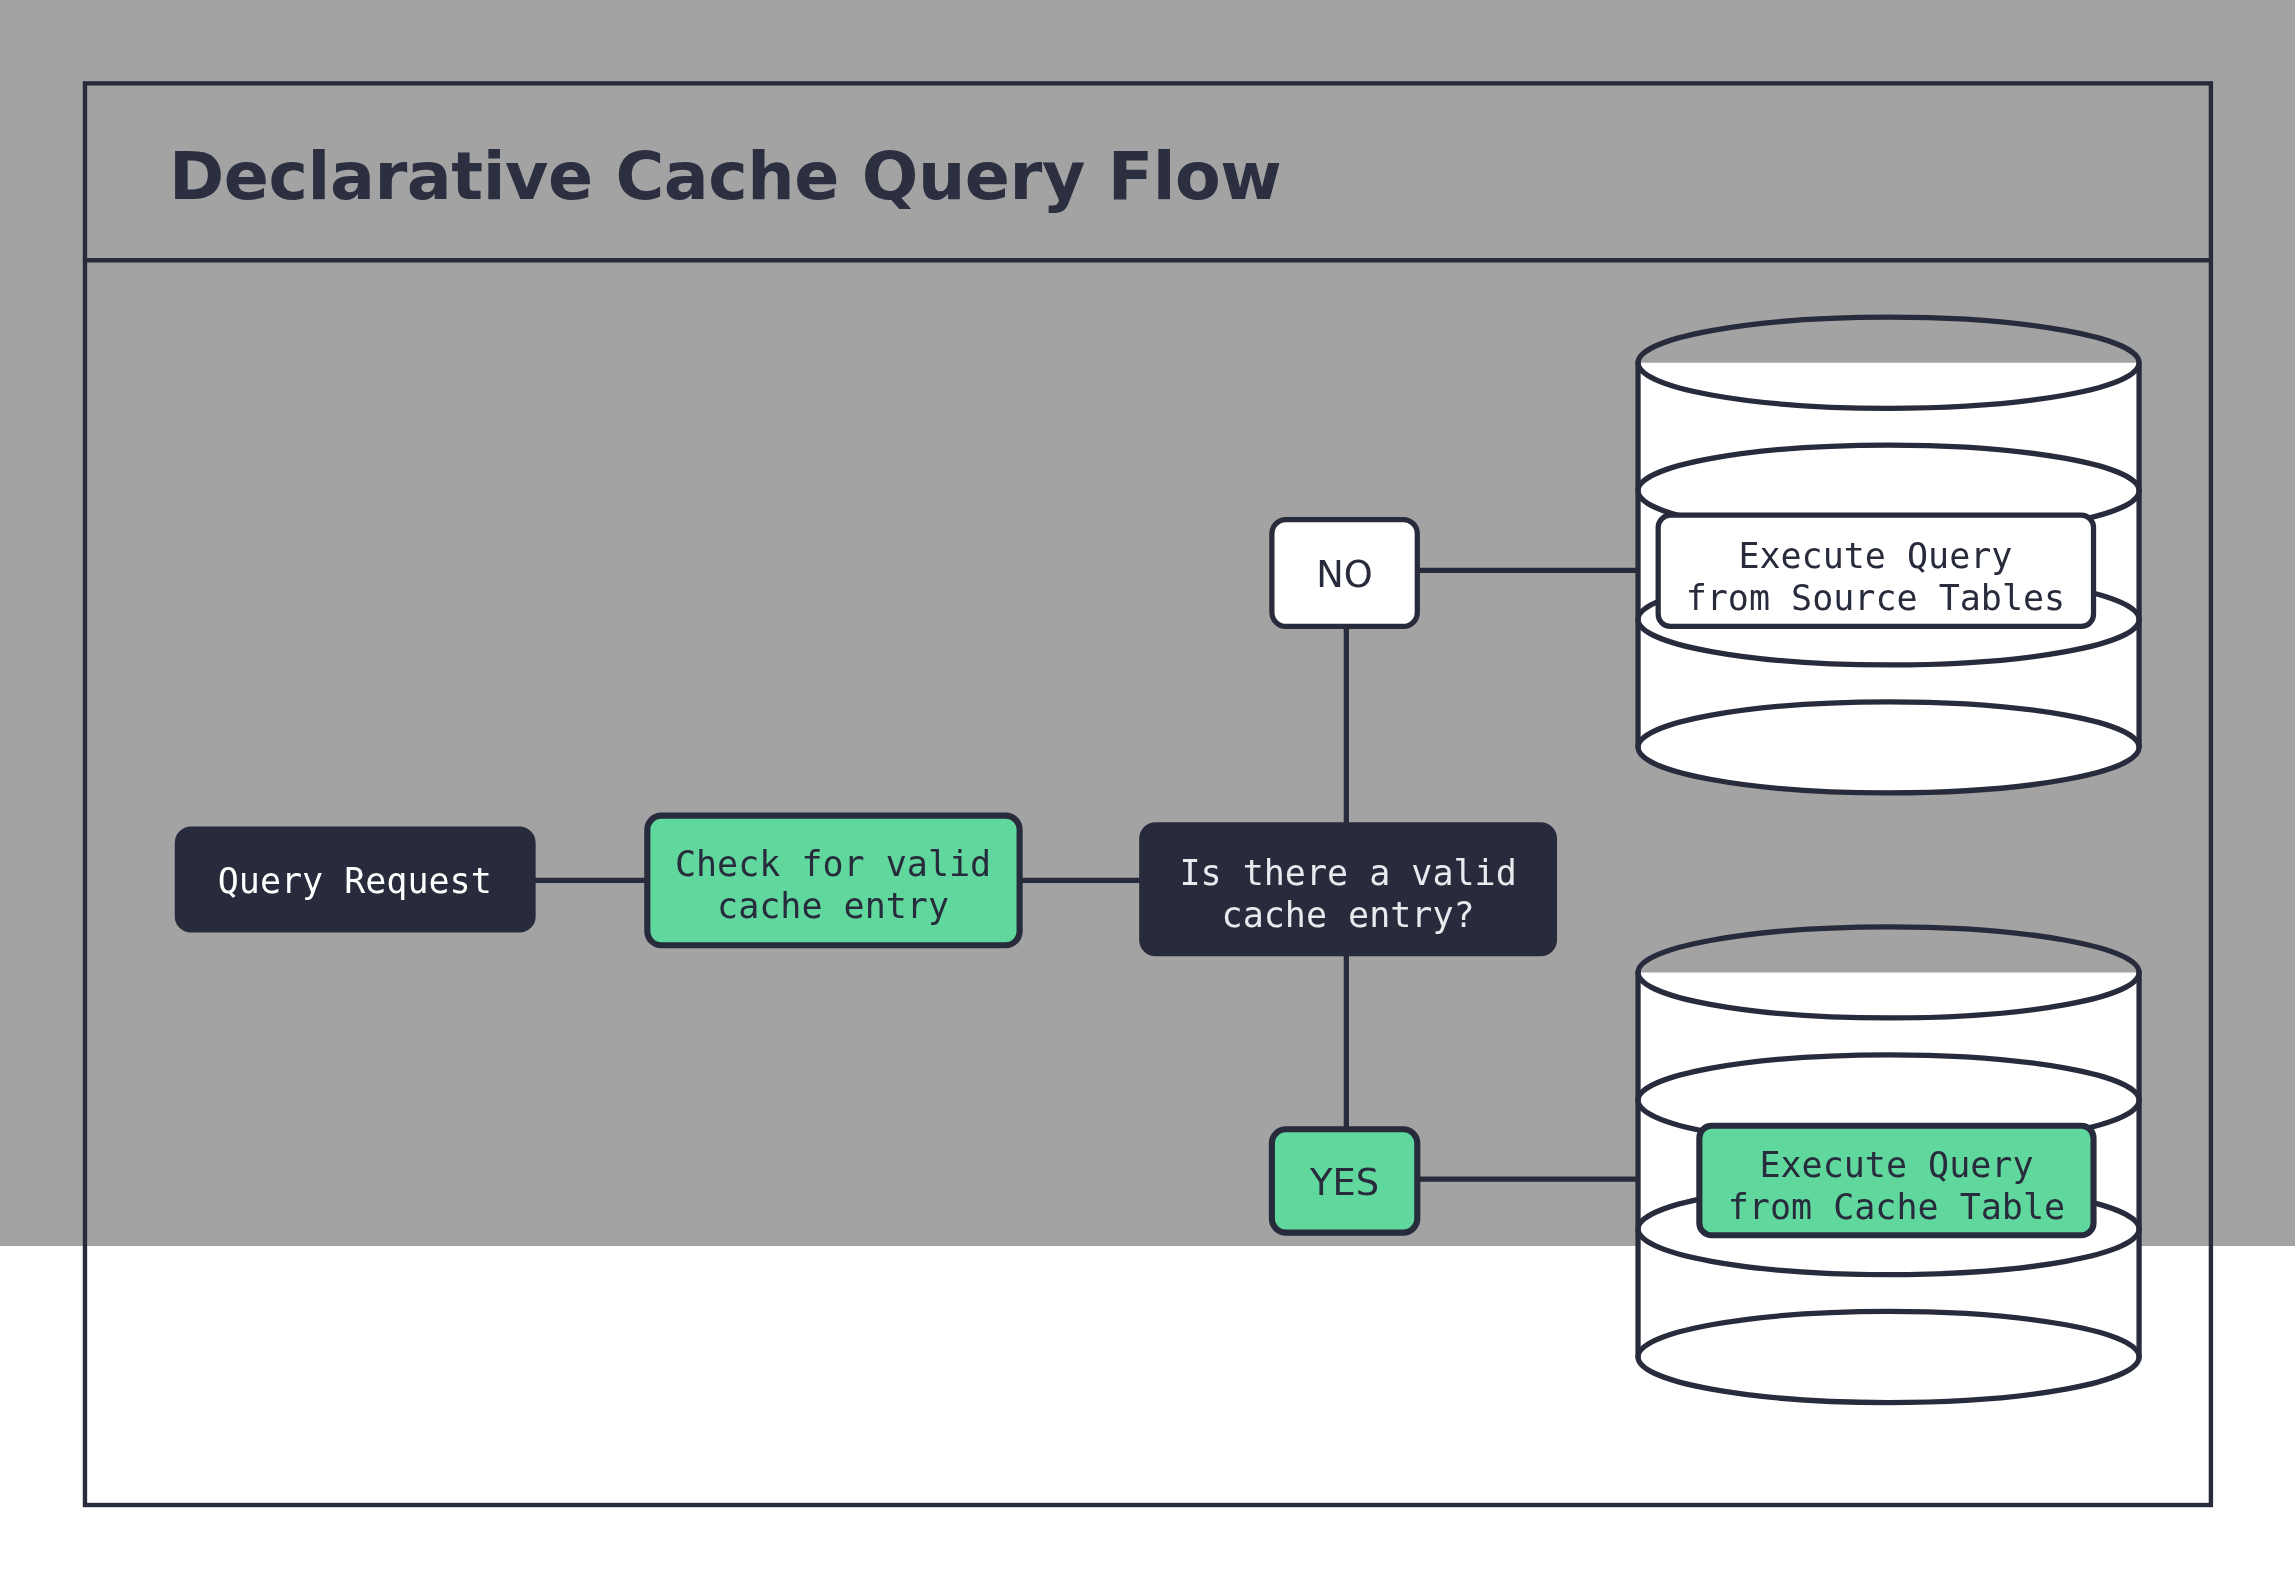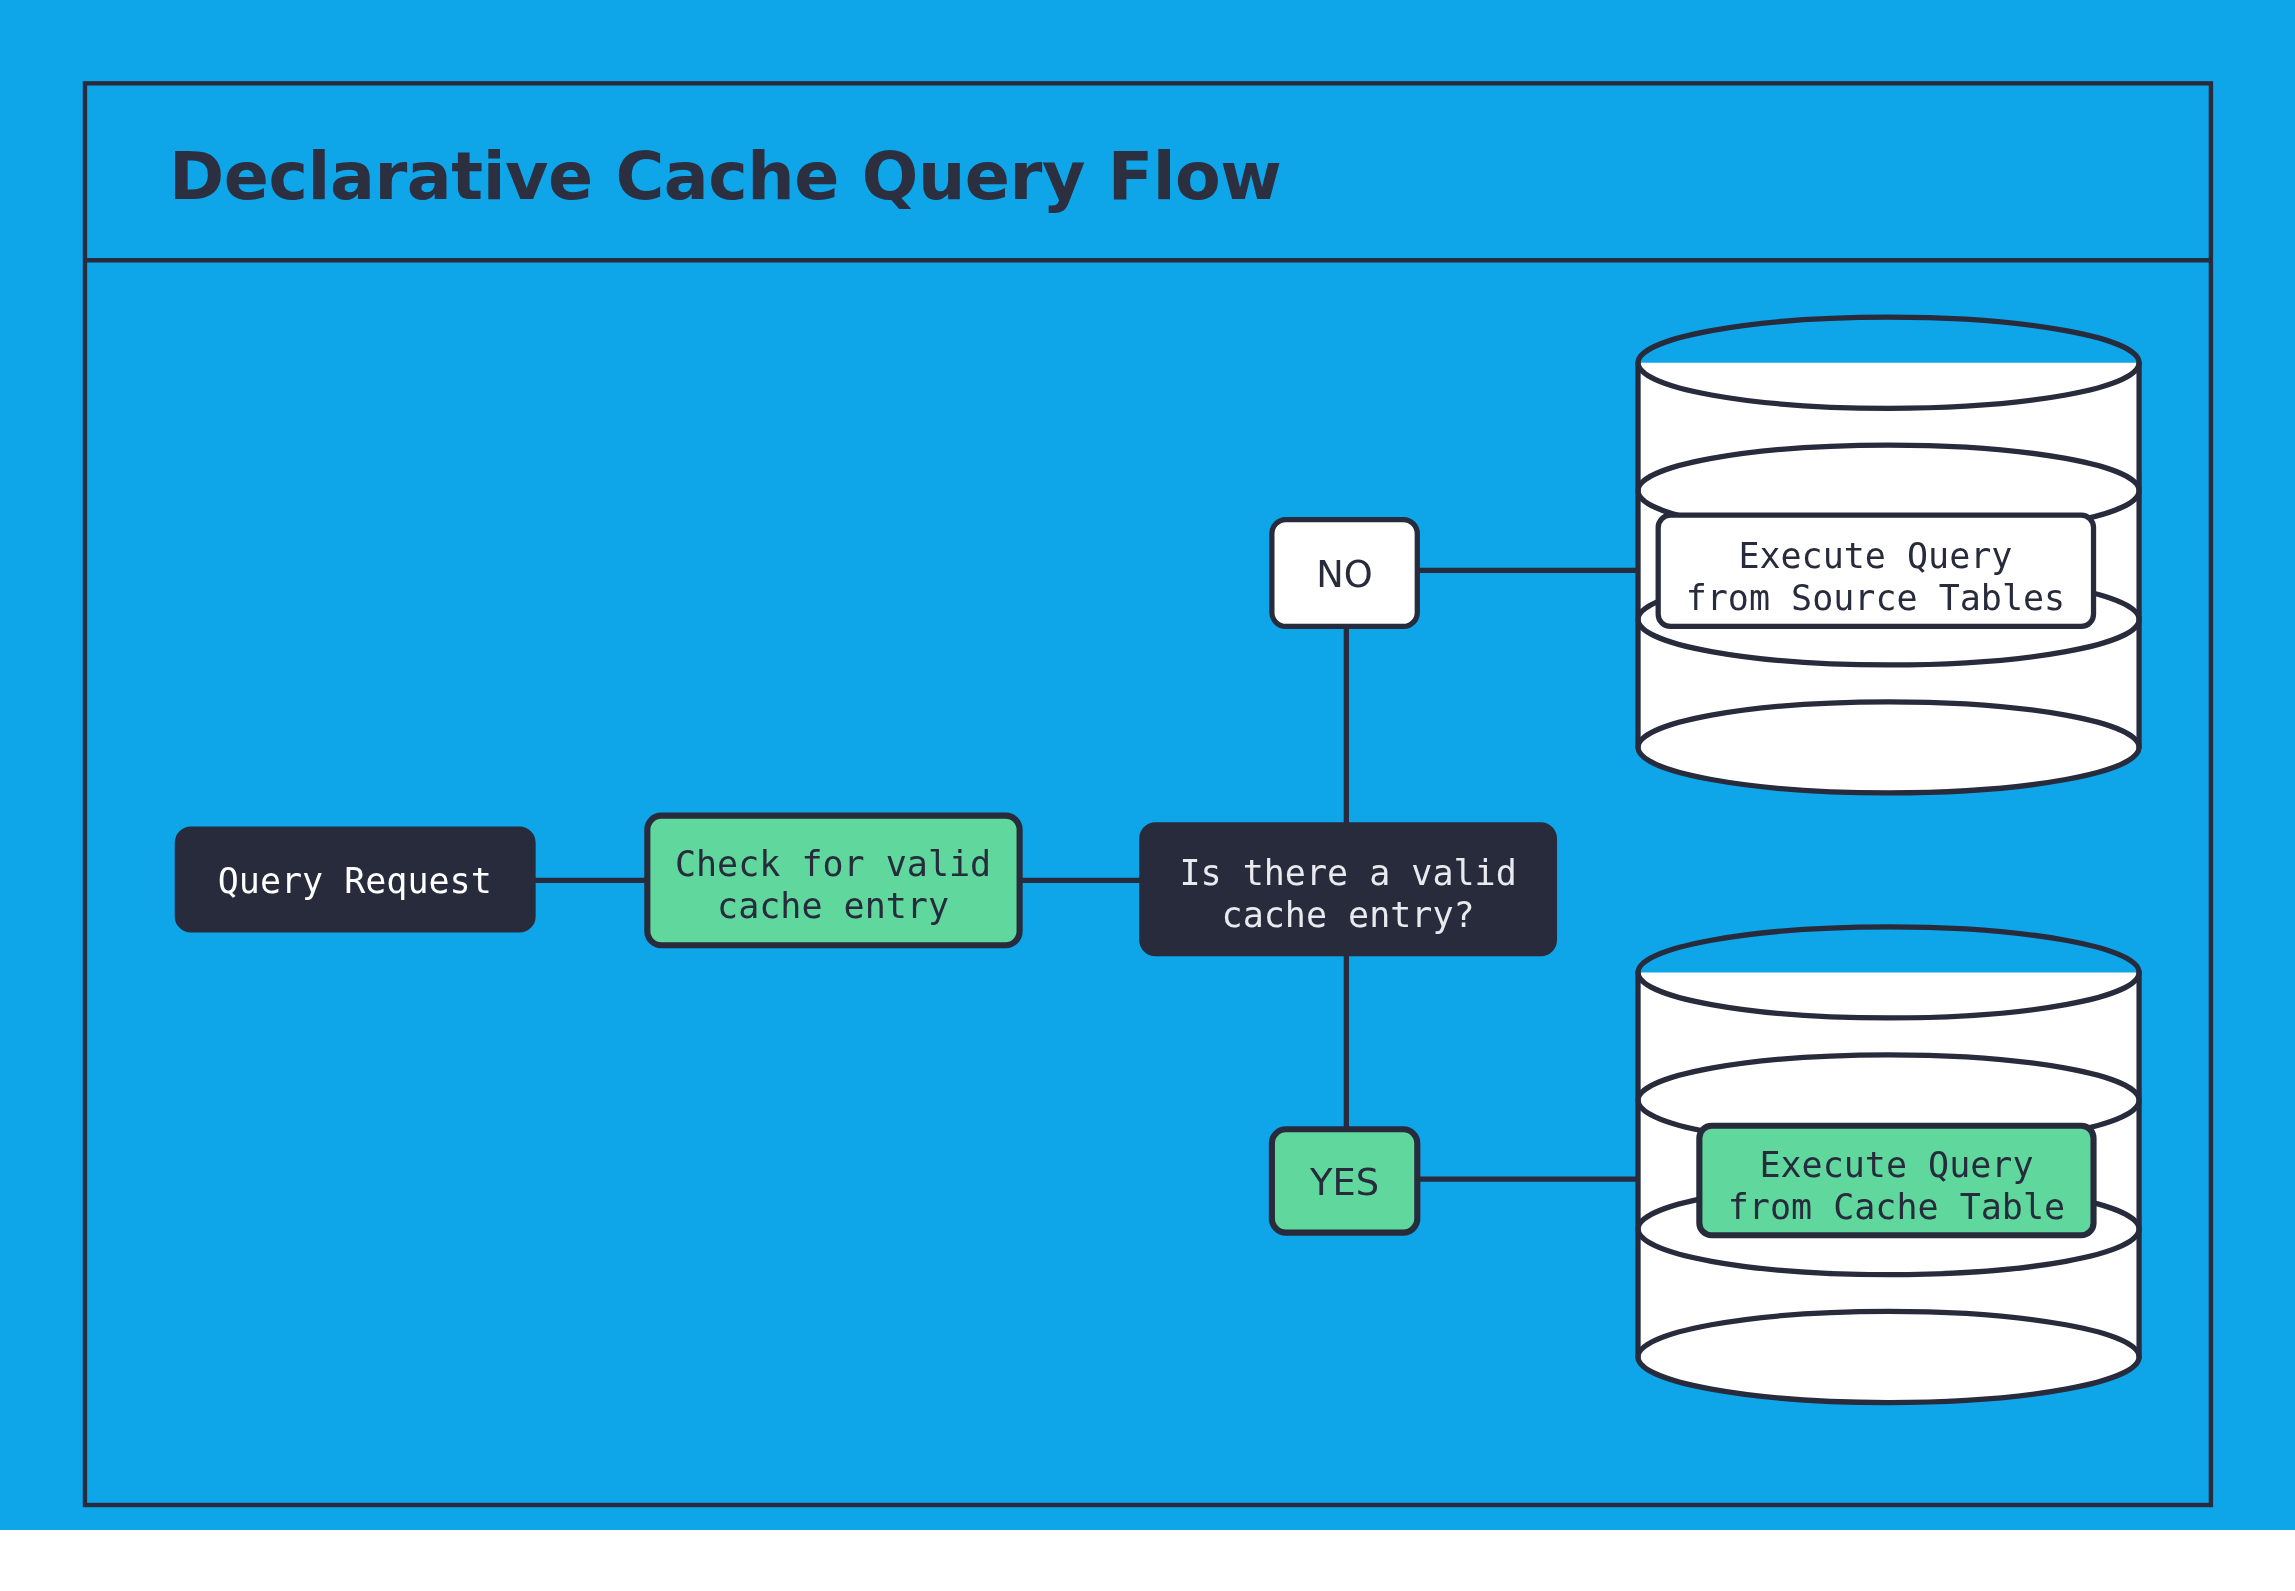--- a/index.html
+++ b/index.html
@@ -9,22 +9,22 @@
   }
   body {
     width: 2295px;
     height: 1591px;
     font-family: "Liberation Sans", sans-serif;
     overflow: hidden;
   }
   #canvas {
     position: relative;
     width: 2295px;
-    height: 1530px;
-    background: #0ea5e9;
+    height: 1246px;
+    background: #a3a3a3;
   }
   svg.flow {
     position: absolute;
     top: 0;
     left: 0;
     width: 2295px;
     height: 1591px;
   }
   .frame-rect {
     fill: none;

